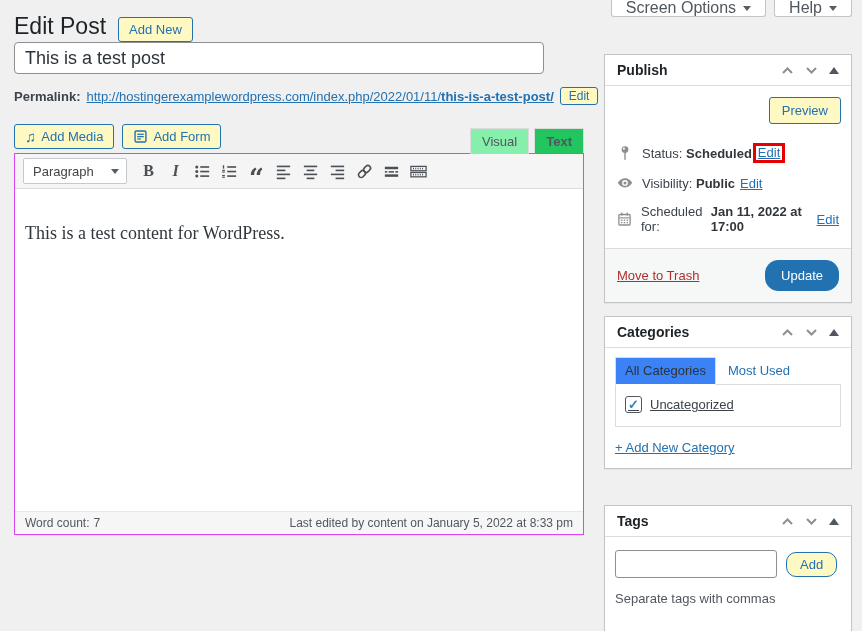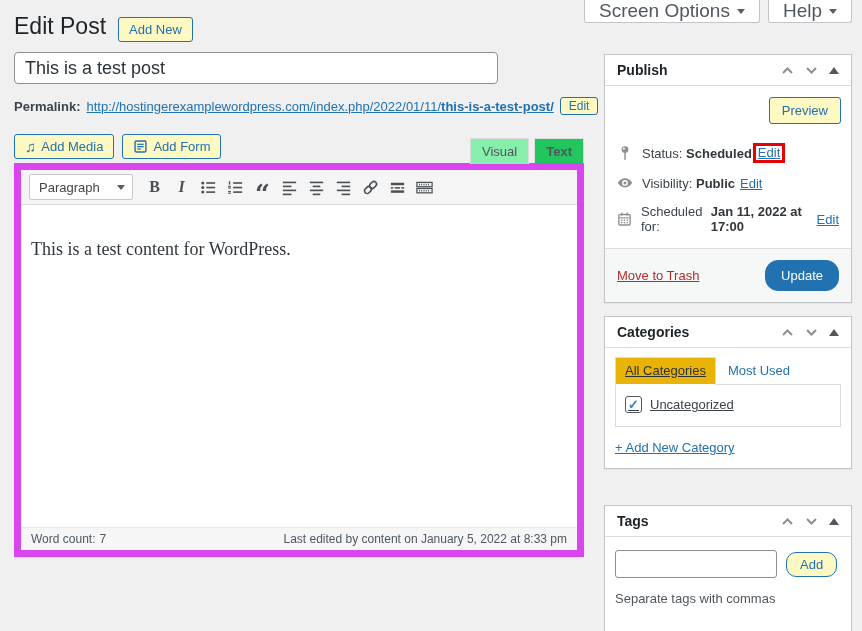--- a/index.html
+++ b/index.html
@@ -8,52 +8,52 @@
     width:862px; height:631px; position:relative; overflow:hidden;
     background:#f0f0f1; color:#3c434a;
     font-family:"Liberation Sans", sans-serif; font-size:13px;
   }
   a { cursor:pointer; }
 
   
   .screen-meta { position:absolute; top:0; right:10px; display:flex; gap:8px; z-index:5; }
   .meta-btn {
     background:#fff; border:1px solid #c3c4c7; border-top:none;
-    border-radius:0 0 3px 3px; height:23px; padding:0 14px;
-    display:flex; align-items:center; gap:7px; color:#50575e; font-size:19px; cursor:pointer;
+    border-radius:0 0 3px 3px; height:17px; padding:0 14px;
+    display:flex; align-items:center; gap:7px; color:#50575e; font-size:16px; cursor:pointer;
   }
   .caret-down { width:0; height:0; border-left:4px solid transparent; border-right:4px solid transparent; border-top:5px solid #555d66; }
 
   
   .content-left { position:absolute; left:14px; top:10px; width:570px; }
   .header-row { display:flex; align-items:flex-end; gap:12px; height:32px; }
   h1.page-title { margin:0; font-size:23px; font-weight:400; color:#1d2327; line-height:1.3; }
   .btn-secondary {
     background:#fef9c3; border:1px solid #2271b1; color:#2271b1;
     border-radius:3px; font-size:13px; padding:4px 10px; cursor:pointer;
     font-family:inherit; display:inline-flex; align-items:center; gap:5px;
   }
   .title-input {
-    margin-top:10px; width:484px; height:32px; border:1px solid #8c8f94; border-radius:4px;
+    width:530px; height:32px; border:1px solid #8c8f94; border-radius:4px;
     padding:2px 10px; font-size:18px; color:#2c3338; background:#fff; font-family:inherit;
   }
   .permalink-row { margin-top:13px; display:flex; align-items:center; gap:6px; white-space:nowrap; }
   .permalink-label { font-weight:bold; color:#3c434a; }
   .permalink-link { color:#2271b1; text-decoration:underline; }
   .permalink-link .slug { font-weight:bold; }
   .btn-small { padding:1px 8px; font-size:12px; }
 
   
   .editor-top { margin-top:19px; display:flex; justify-content:space-between; align-items:flex-end; }
   .media-buttons { display:flex; gap:8px; margin-bottom:4px; }
   .editor-tabs { display:flex; gap:5px; }
   .ed-tab { padding:5px 11px; font-size:13px; color:#50575e; border:1px solid #dcdcde; border-bottom:none; cursor:pointer; position:relative; margin-bottom:-1px; }
   .ed-tab.active { background:#86efac; z-index:3; }
   .ed-tab.inactive { background:#22c55e;font-weight:bold; }
-  .editor-box { border:7px solid #d946ef; background:#fff; box-shadow:0 1px 1px rgba(0,0,0,.04); position:relative; z-index:2; }
+  .editor-box { border:1px solid #d946ef; background:#fff; box-shadow:0 1px 1px rgba(0,0,0,.04); position:relative; z-index:2; }
   .toolbar { background:#f5f5f5; border-bottom:1px solid #dcdcde; padding:4px 5px; display:flex; align-items:center; }
   .mce-select {
     width:104px; height:26px; background:#fff; border:1px solid #c5c9cd; border-radius:2px;
     display:flex; align-items:center; justify-content:space-between; padding:0 7px 0 9px;
     color:#444; margin:0 8px 0 3px; cursor:pointer;
   }
   .tb-btn { width:27px; height:26px; display:flex; align-items:center; justify-content:center; border-radius:2px; cursor:pointer; color:#4a5055; }
   .glyph-b { font-family:"Liberation Serif", serif; font-weight:bold; font-size:16px; }
   .glyph-i { font-family:"Liberation Serif", serif; font-style:italic; font-weight:bold; font-size:16px; }
   .glyph-q { font-family:"DejaVu Serif", serif; font-weight:bold; font-size:26px; line-height:6px; padding-top:14px; }
@@ -82,21 +82,21 @@
   .misc-row b { color:#32373c; }
   .edit-link { color:#2271b1; text-decoration:underline; margin-left:5px; }
   .annotation { border:3px solid #e60000; padding:0 2px; display:inline-block; line-height:1.1; margin-left:1px; }
   .annotation .edit-link { margin-left:0; }
   .major-actions { border-top:1px solid #dcdcde; background:#f6f7f7; padding:11px 12px; display:flex; justify-content:space-between; align-items:center; }
   .trash-link { color:#b32d2e; text-decoration:underline; }
   .btn-primary { background:#2271b1; border:1px solid #2271b1; color:#fff; border-radius:13px; padding:7px 15px; font-size:13px; cursor:pointer; font-family:inherit; }
 
   #categories-panel { margin-bottom:36px; }
   .cat-tabs { padding:9px 10px 0; display:flex; align-items:flex-end; }
-  .cat-tab-all { border:1px solid #dcdcde; border-bottom:1px solid #fff; background:#eab308; padding:5px 9px 6px; margin-bottom:-1px; position:relative; z-index:2; color:#2c3338; cursor:pointer;text-decoration:underline; }
+  .cat-tab-all { border:1px solid #dcdcde; border-bottom:1px solid #fff; background:#3b82f6; padding:5px 9px 6px; margin-bottom:-1px; position:relative; z-index:2; color:#2c3338; cursor:pointer; }
   .cat-tab-most { color:#2271b1; padding:5px 12px 6px; cursor:pointer; }
   .cat-list-box { border:1px solid #dcdcde; margin:0 10px; padding:11px 0 13px 9px; background:#fff; }
   .cat-item { display:flex; align-items:center; gap:8px; color:#3c434a; cursor:pointer;text-decoration:underline; }
   .checkbox { width:17px; height:17px; border:1px solid #50575e; border-radius:3px; background:#fff; display:flex; align-items:center; justify-content:center; cursor:pointer; }
   .checkbox::after { content:"✓"; color:#3582c4; font-size:13px; font-weight:bold; }
   .add-cat-link { display:inline-block; margin:13px 10px; color:#2271b1; text-decoration:underline; }
 
   .tags-body { padding:13px 10px 14px; }
   .tag-row { display:flex; gap:9px; align-items:center; }
   .tags-input { width:162px; height:28px; border:1px solid #8c8f94; border-radius:3px; padding:0 8px; font-size:13px; font-family:inherit; }

